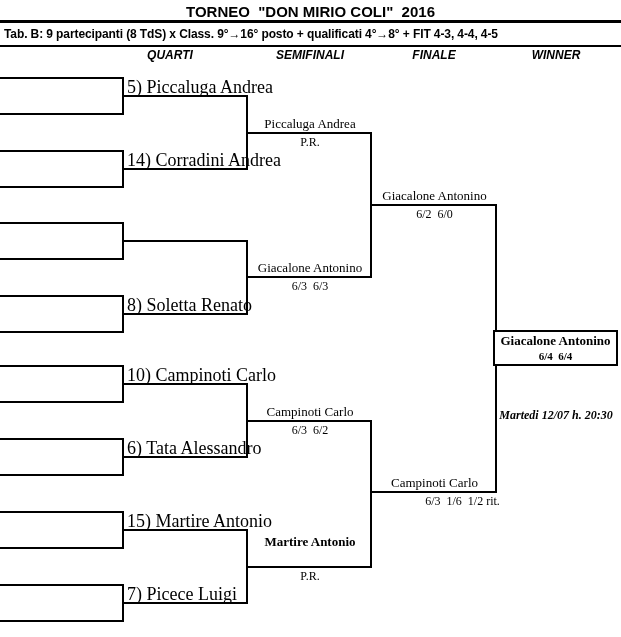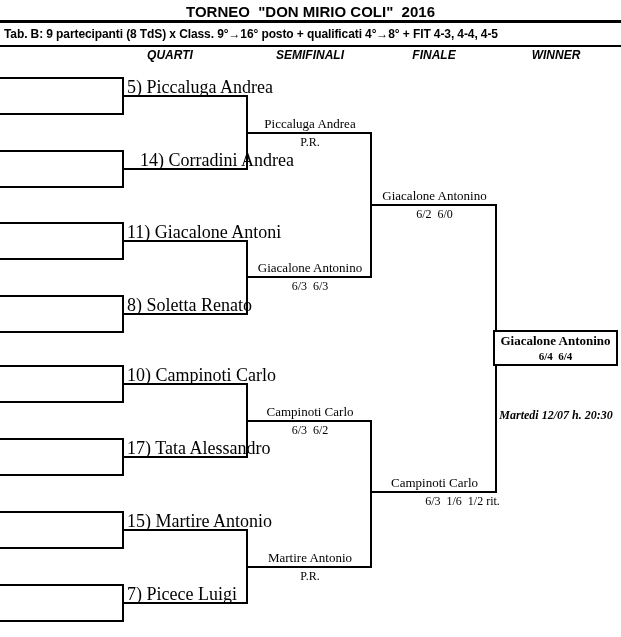--- a/index.html
+++ b/index.html
@@ -104,35 +104,34 @@
 
   <div class="h" style="left:248px;top:420px;width:124px;"></div>
   <div class="h" style="left:248px;top:566px;width:124px;"></div>
   <div class="v" style="left:370px;top:420px;height:148px;"></div>
 
   <div class="h" style="left:372px;top:204px;width:125px;"></div>
   <div class="h" style="left:372px;top:491px;width:125px;"></div>
   <div class="v" style="left:495px;top:204px;height:289px;"></div>
 
   <div class="qlbl" style="top:80px;">5) Piccaluga Andrea</div>
-  <div class="qlbl" style="top:153px;margin-left:13px;">14) Corradini Andrea</div>
-  <div class="qlbl" style="top:225px;">11) Giacalone Antoni</div>
+  <div class="qlbl" style="top:153px;">14) Corradini Andrea</div>
   <div class="qlbl" style="top:298px;">8) Soletta Renato</div>
   <div class="qlbl" style="top:368px;">10) Campinoti Carlo</div>
-  <div class="qlbl" style="top:441px;">17) Tata Alessandro</div>
+  <div class="qlbl" style="top:441px;">6) Tata Alessandro</div>
   <div class="qlbl" style="top:514px;">15) Martire Antonio</div>
   <div class="qlbl" style="top:587px;">7) Picece Luigi</div>
 
   <div class="pname s-col" style="top:116px;">Piccaluga Andrea</div>
   <div class="pscore s-col" style="top:135px;">P.R.</div>
   <div class="pname s-col" style="top:260px;">Giacalone Antonino</div>
   <div class="pscore s-col" style="top:279px;">6/3  6/3</div>
   <div class="pname s-col" style="top:404px;">Campinoti Carlo</div>
   <div class="pscore s-col" style="top:423px;">6/3  6/2</div>
-  <div class="pname s-col" style="top:550px;">Martire Antonio</div>
+  <div class="pname s-col" style="top:534px;font-weight:bold;">Martire Antonio</div>
   <div class="pscore s-col" style="top:569px;">P.R.</div>
 
   <div class="pname f-col" style="top:188px;">Giacalone Antonino</div>
   <div class="pscore f-col" style="top:207px;">6/2  6/0</div>
   <div class="pname f-col" style="top:475px;">Campinoti Carlo</div>
   <div class="pscore f-col" style="top:494px;padding-left:28px;">6/3  1/6  1/2 rit.</div>
 
   <div class="winner-box">
     <div class="winner-name">Giacalone Antonino</div>
     <div class="winner-score">6/4  6/4</div>

